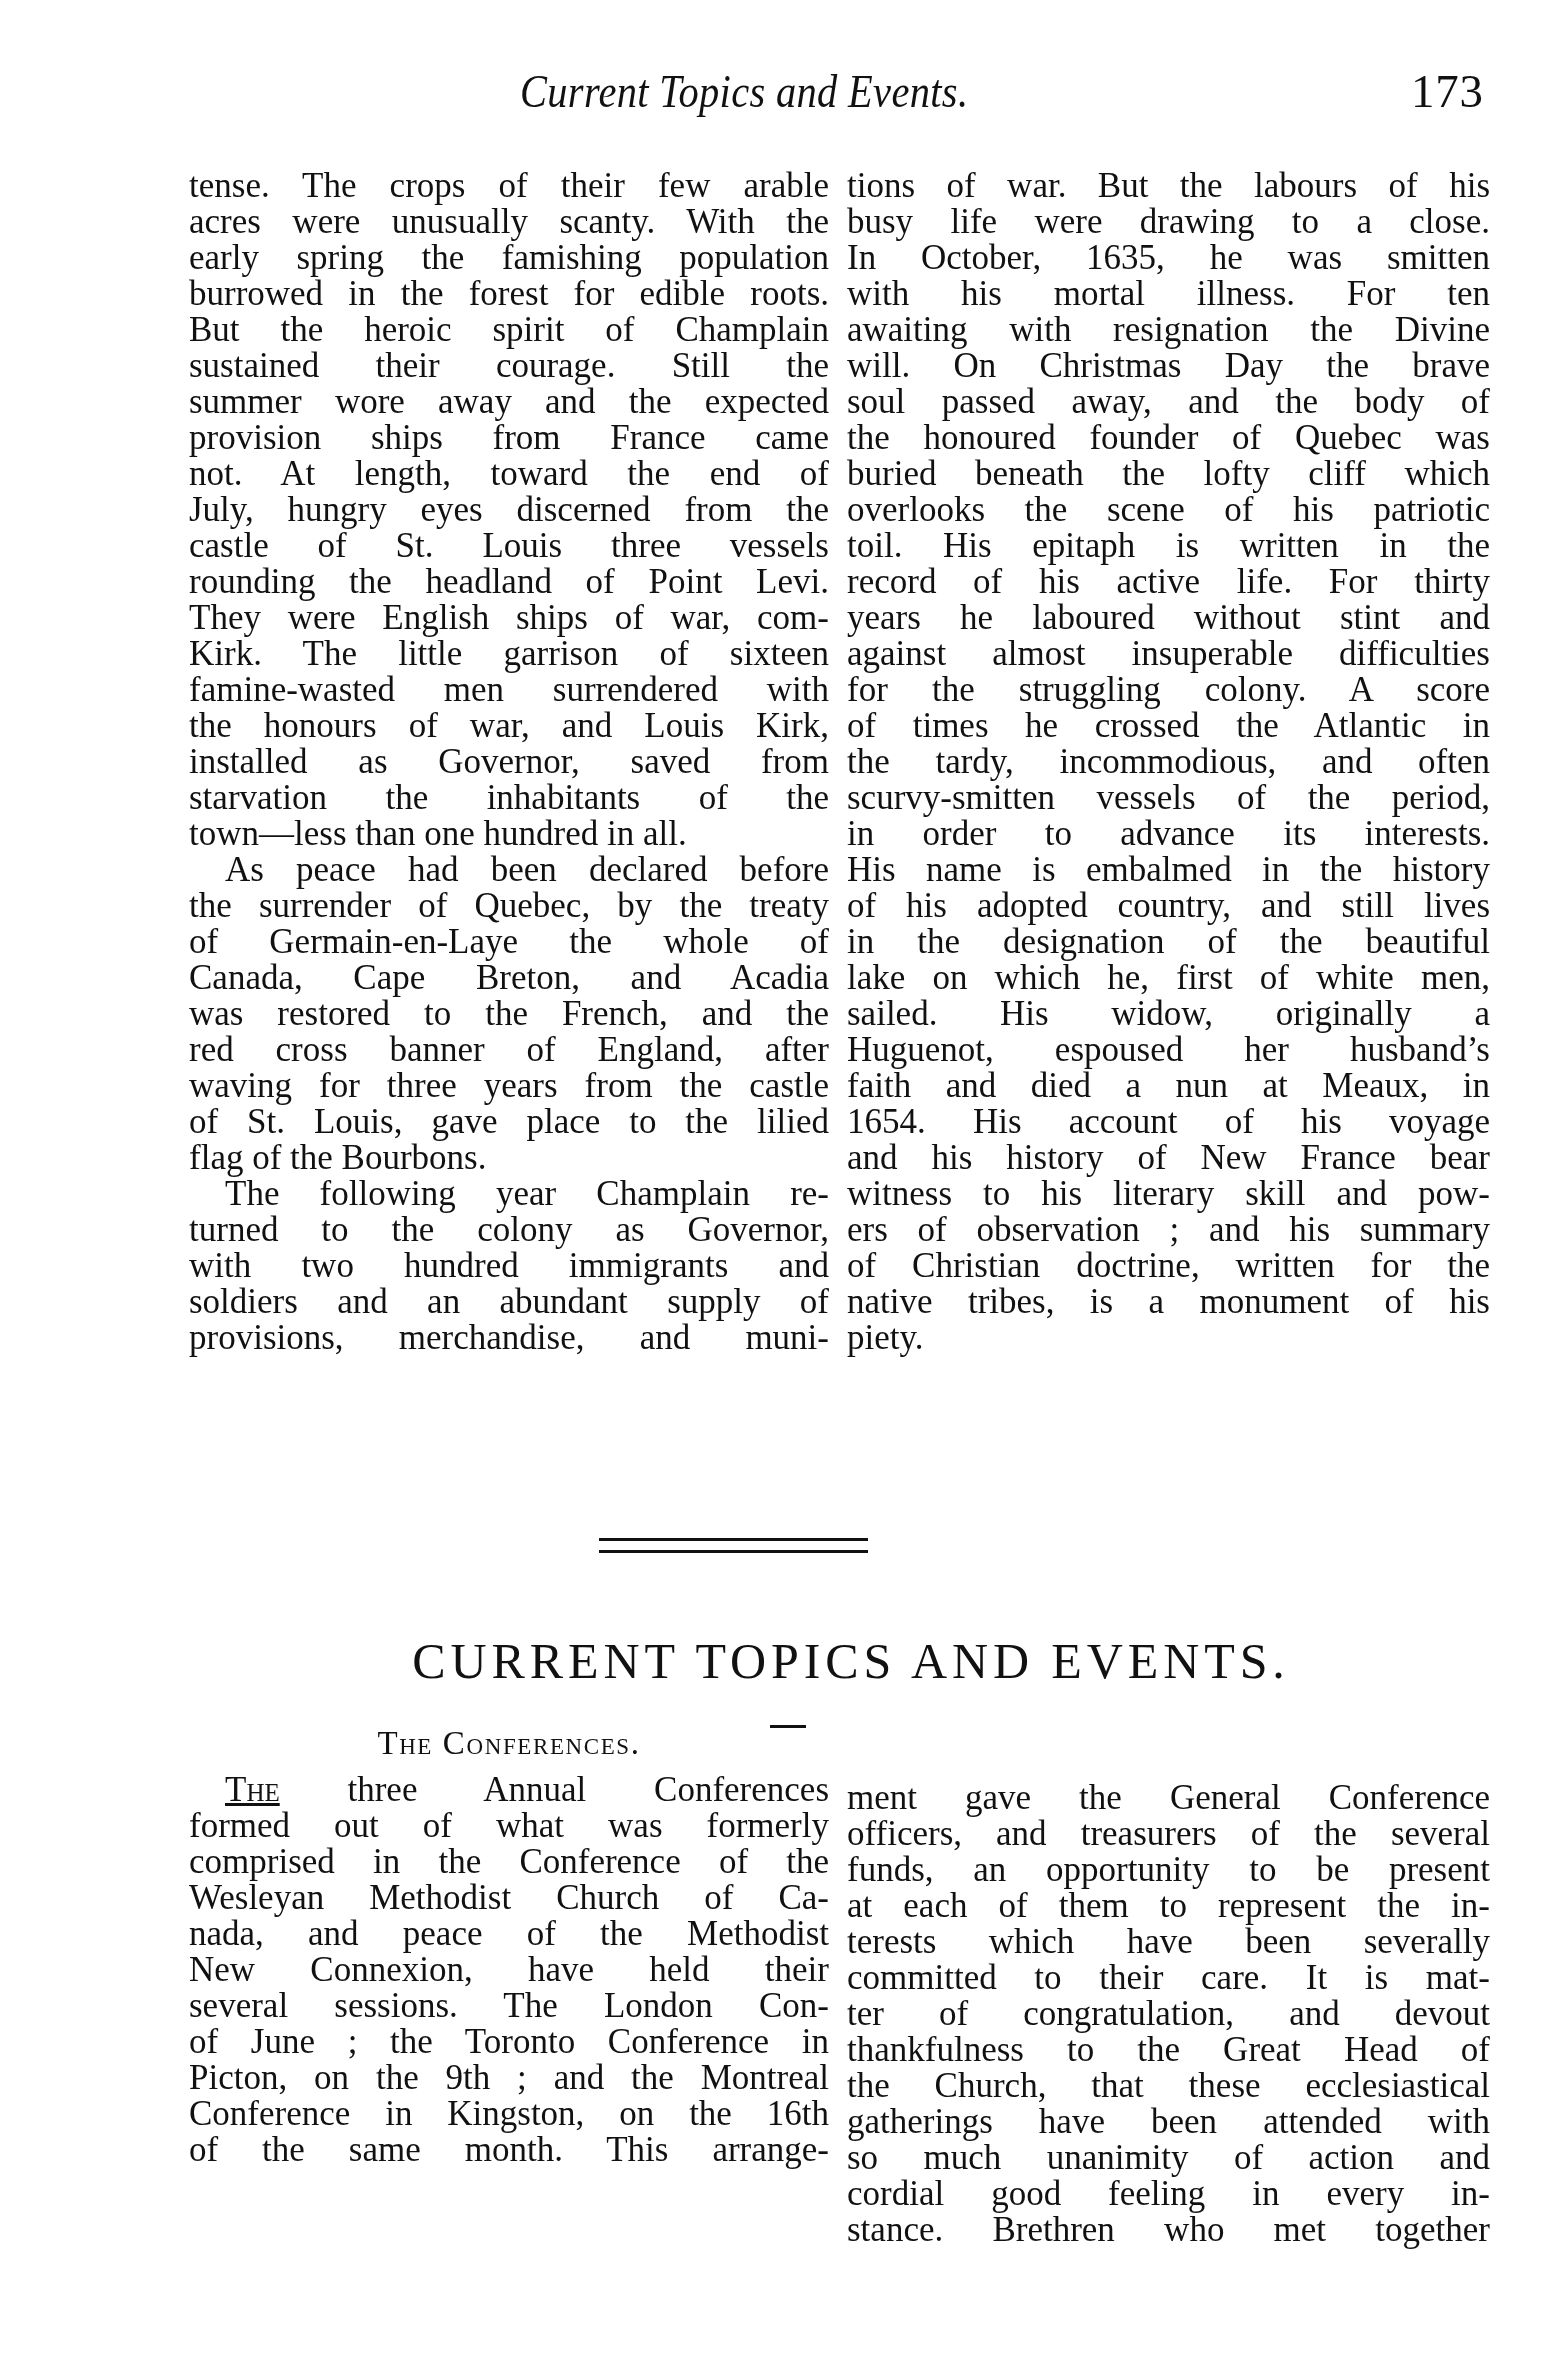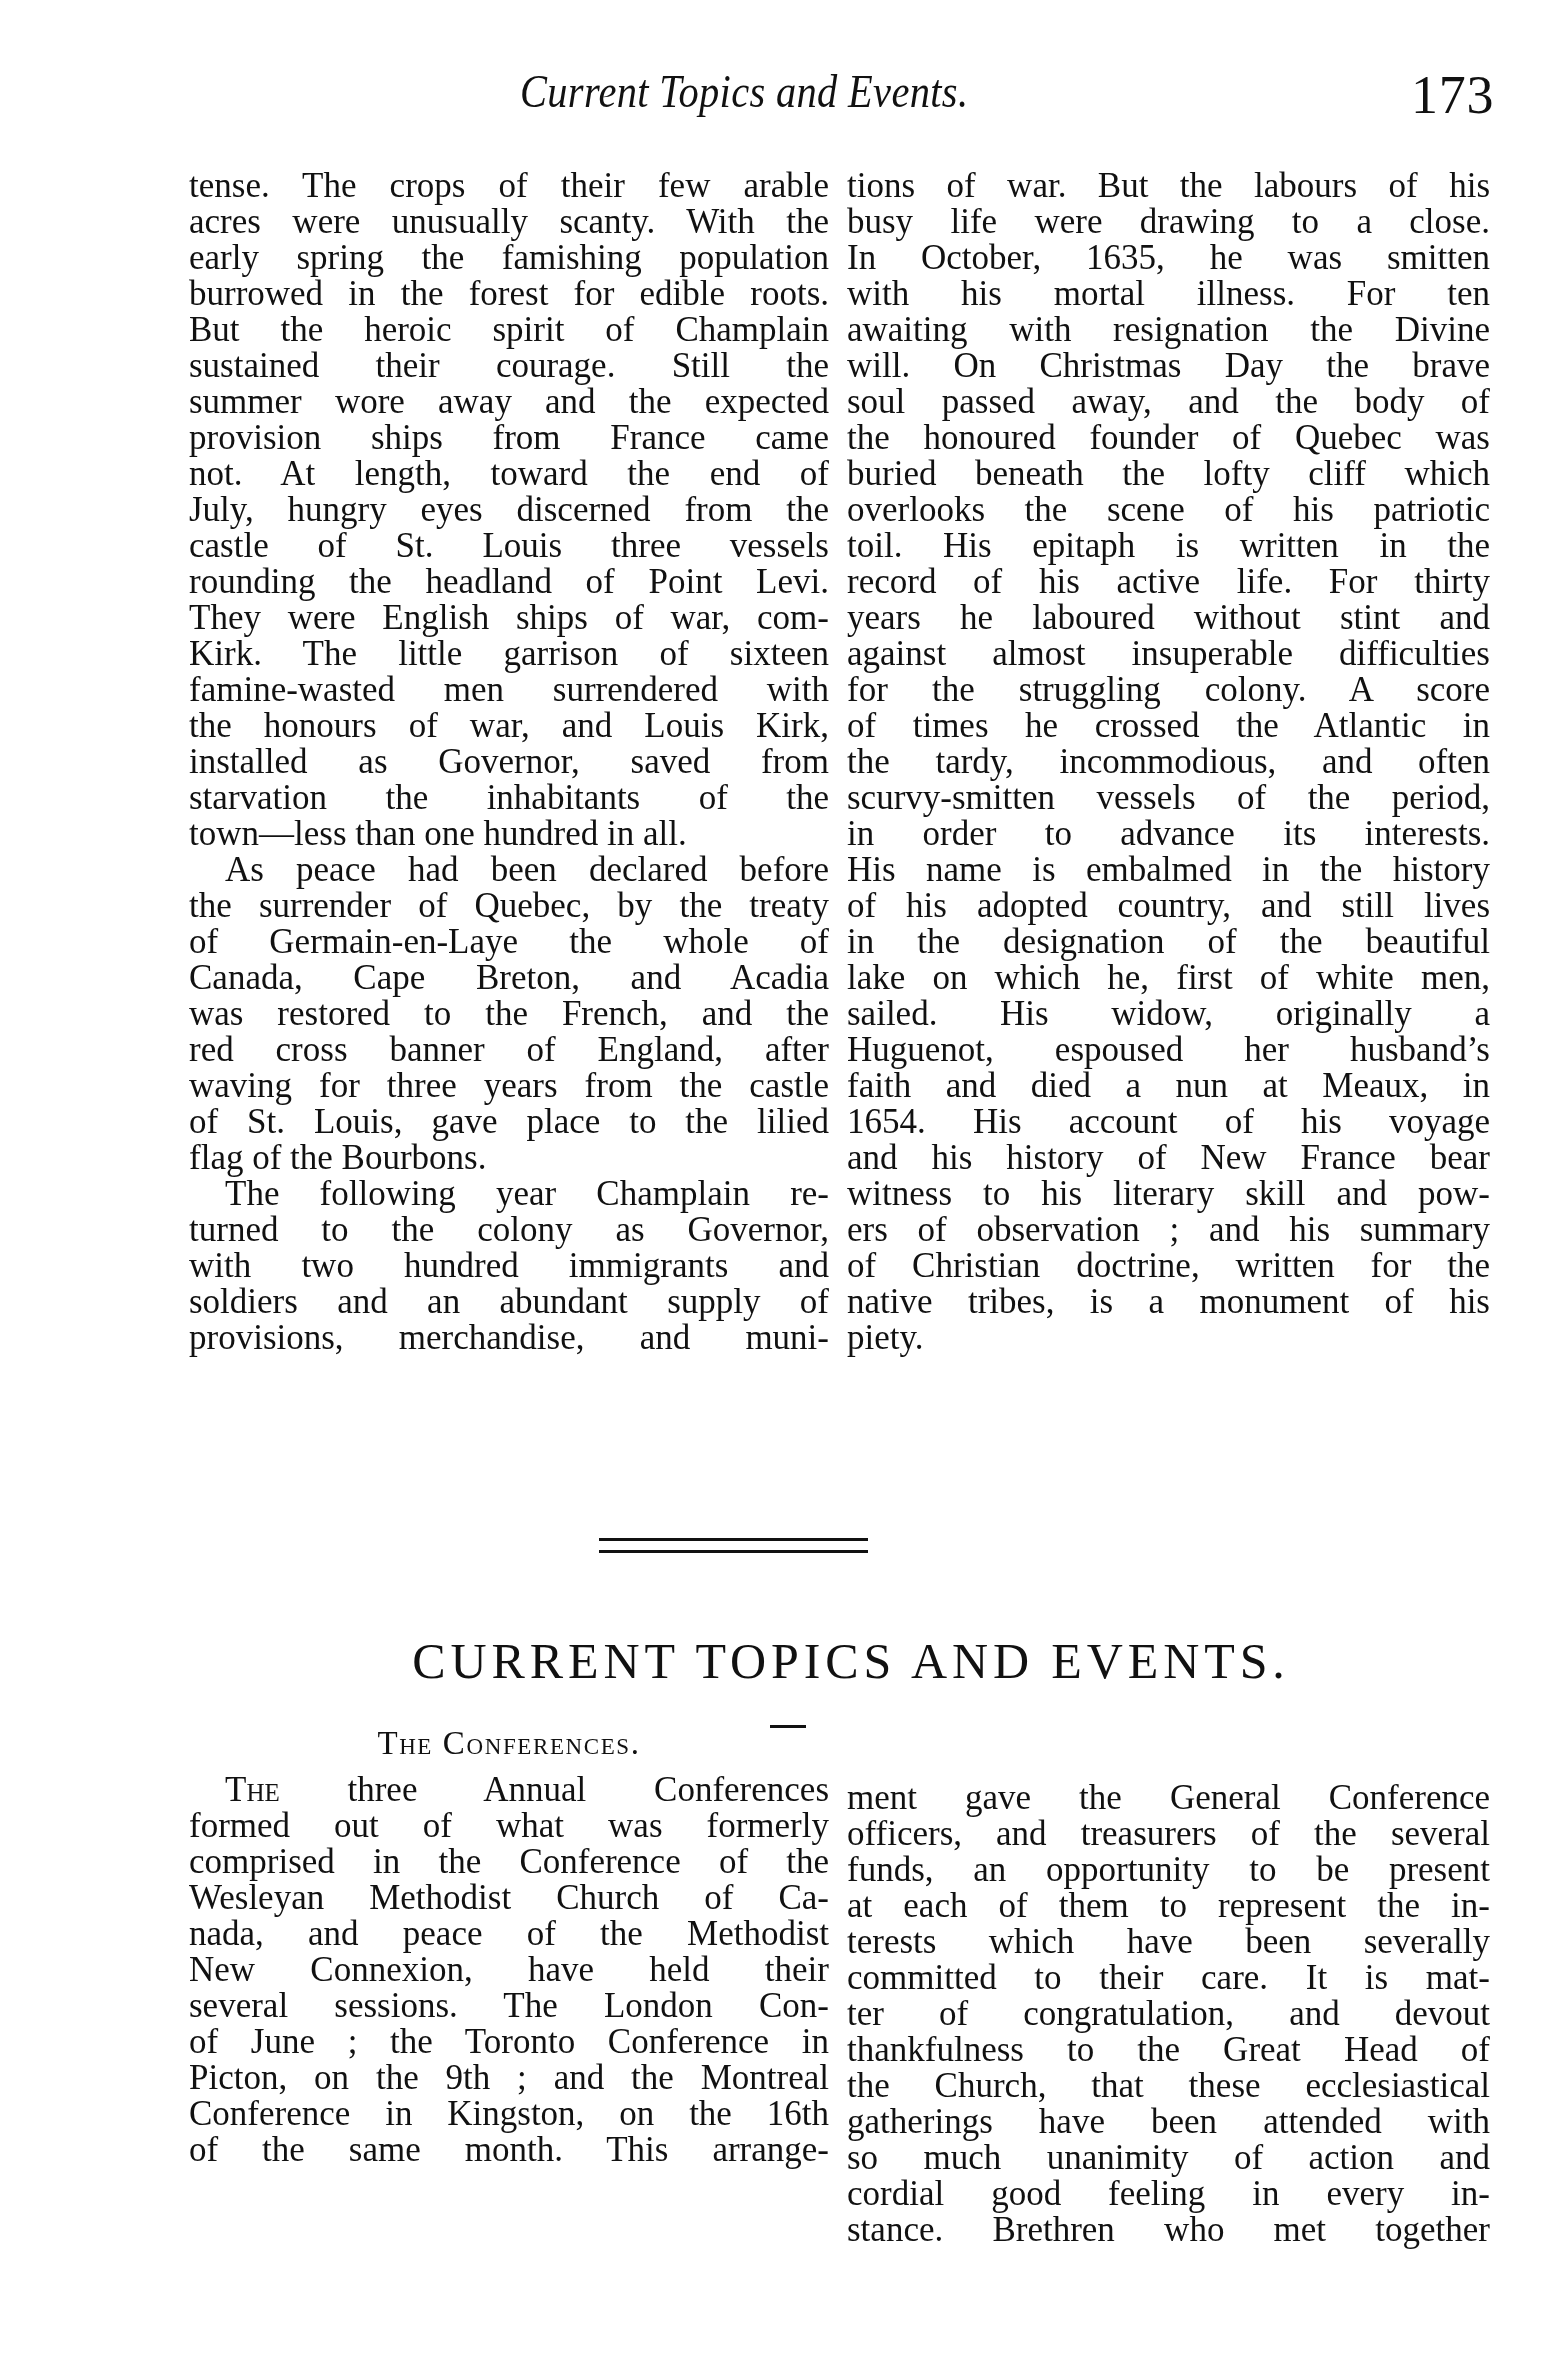--- a/index.html
+++ b/index.html
@@ -8,21 +8,21 @@
     font-family: "Liberation Serif", "DejaVu Serif", serif; color: #111111;
   }
   .running-head {
     position: absolute; top: 64px; left: 0; width: 1549px; height: 65px;
   }
   .running-title {
     position: absolute; left: 520px; top: 0; font-size: 47px; font-style: italic;
     letter-spacing: 0.4px; transform: scaleX(0.86); transform-origin: left top;
   }
   .page-number {
-    position: absolute; left: 1411px; top: 0; font-size: 54px; letter-spacing: 0.8px;
+    position: absolute; left: 1411px; top: 0; font-size: 47px; letter-spacing: 0.8px;
   }
   .col {
     position: absolute; font-size: 35px; line-height: 36px; text-align: justify;
   }
   .col-left-top { left: 189px; top: 168px; width: 640px; }
   .col-right-top { left: 847px; top: 168px; width: 643px; }
   .line { display: block; text-align: justify; text-align-last: justify; white-space: nowrap; }
   .line.last { text-align-last: left; }
   .line.indent { padding-left: 36px; }
   .rule-double {
@@ -35,21 +35,21 @@
   }
   .rule-short {
     position: absolute; left: 770px; top: 1725px; width: 36px; height: 3.3px; background: #111;
   }
   .col-left-bottom { left: 189px; top: 1725px; width: 640px; }
   .col-right-bottom { left: 847px; top: 1780px; width: 643px; }
   .subhead {
     text-align: center; font-size: 33px; letter-spacing: 1.6px; margin-bottom: 11.4px;
     font-variant: small-caps;
   }
-  .smallcaps { font-variant: small-caps; }
+  .smallcaps { font-variant: small-caps; text-decoration: underline; }
 </style>
 </head>
 <body>
 
 <div class="running-head">
   <span class="running-title">Current Topics and Events.</span>
   <span class="page-number">173</span>
 </div>
 
 <div class="col col-left-top" id="col-left-top">

